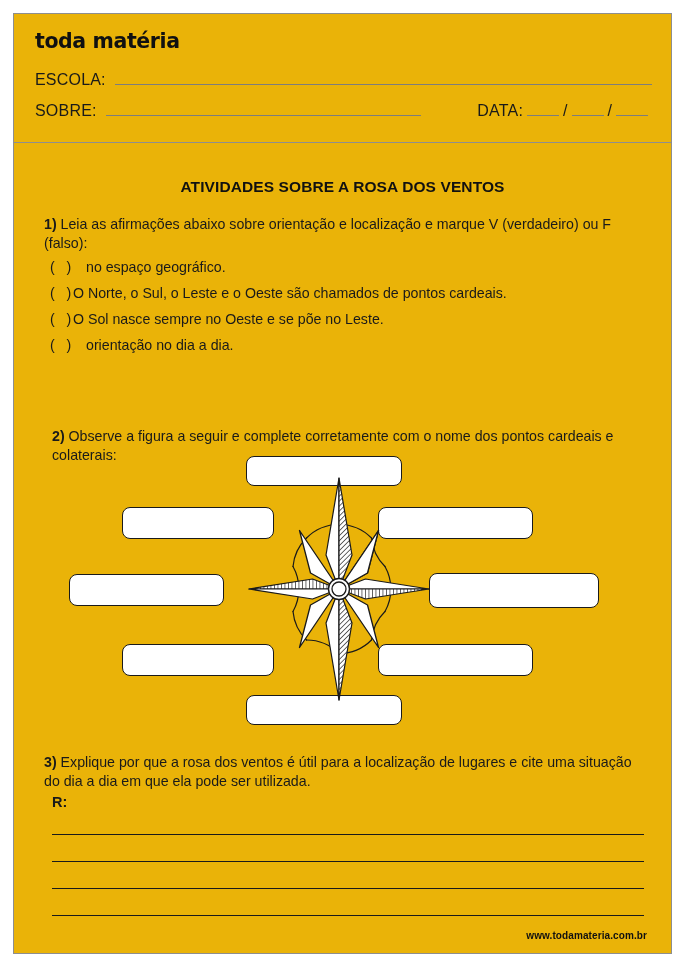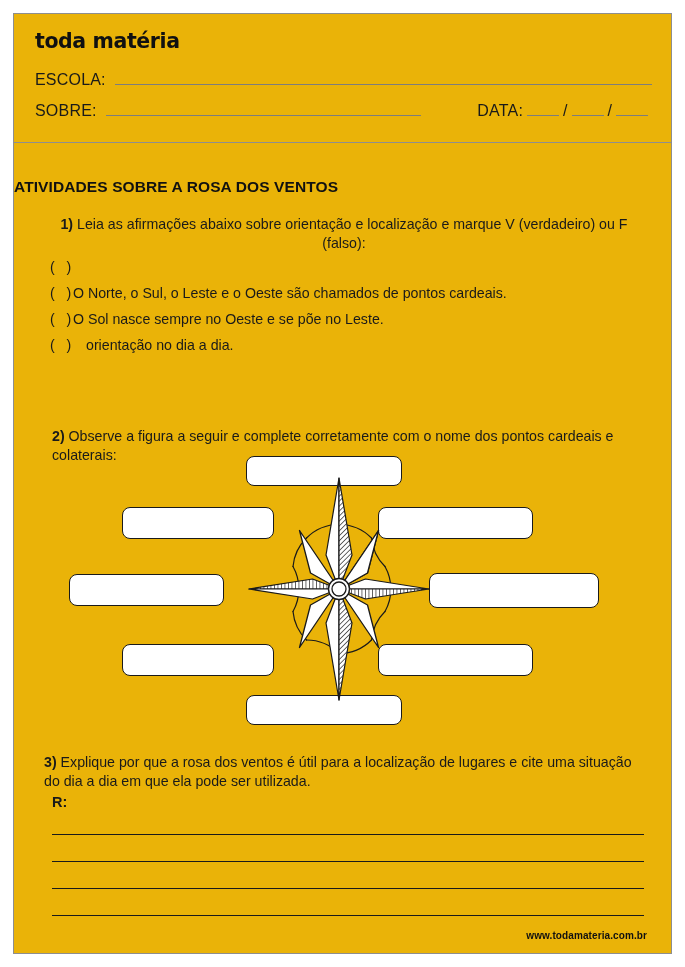--- a/index.html
+++ b/index.html
@@ -91,37 +91,38 @@
     top: 129px;
     width: 100%;
     height: 812px;
   }
 
   .title {
     position: absolute;
     top: 35px;
     left: 0;
     width: 100%;
+    text-align: center;
     font-size: 15.5px;
     font-weight: bold;
     letter-spacing: 0.1px;
     color: #111;
   }
 
   .q {
     position: absolute;
     left: 30px;
     width: 600px;
     font-size: 14.2px;
     line-height: 1.34;
     color: #1a1a1a;
   }
   .q .num { font-weight: bold; }
 
-  .q1 { top: 72px; text-align: center; }
+  .q1 { top: 72px; }
 
   .statements {
     position: absolute;
     left: 36px;
     top: 115px;
     width: 600px;
     font-size: 14.2px;
     line-height: 1.34;
   }
   .stmt {
@@ -240,20 +241,21 @@
 
     <div class="q q1">
       <span class="num">1)</span>
       <span>Leia as afirmações abaixo sobre orientação e localização e marque V (verdadeiro) ou F (falso):</span>
     </div>
 
     <div class="statements">
       <div class="stmt">
         <span class="stmt-mark">(   )</span>
         <span class="stmt-text">
+          <span class="cont">no espaço geográfico.</span>
         </span>
       </div>
       <div class="stmt">
         <span class="stmt-mark">(   )</span>
         <span class="stmt-text">
           <span>O Norte, o Sul, o Leste e o Oeste são chamados de pontos cardeais.</span>
         </span>
       </div>
       <div class="stmt">
         <span class="stmt-mark">(   )</span>

